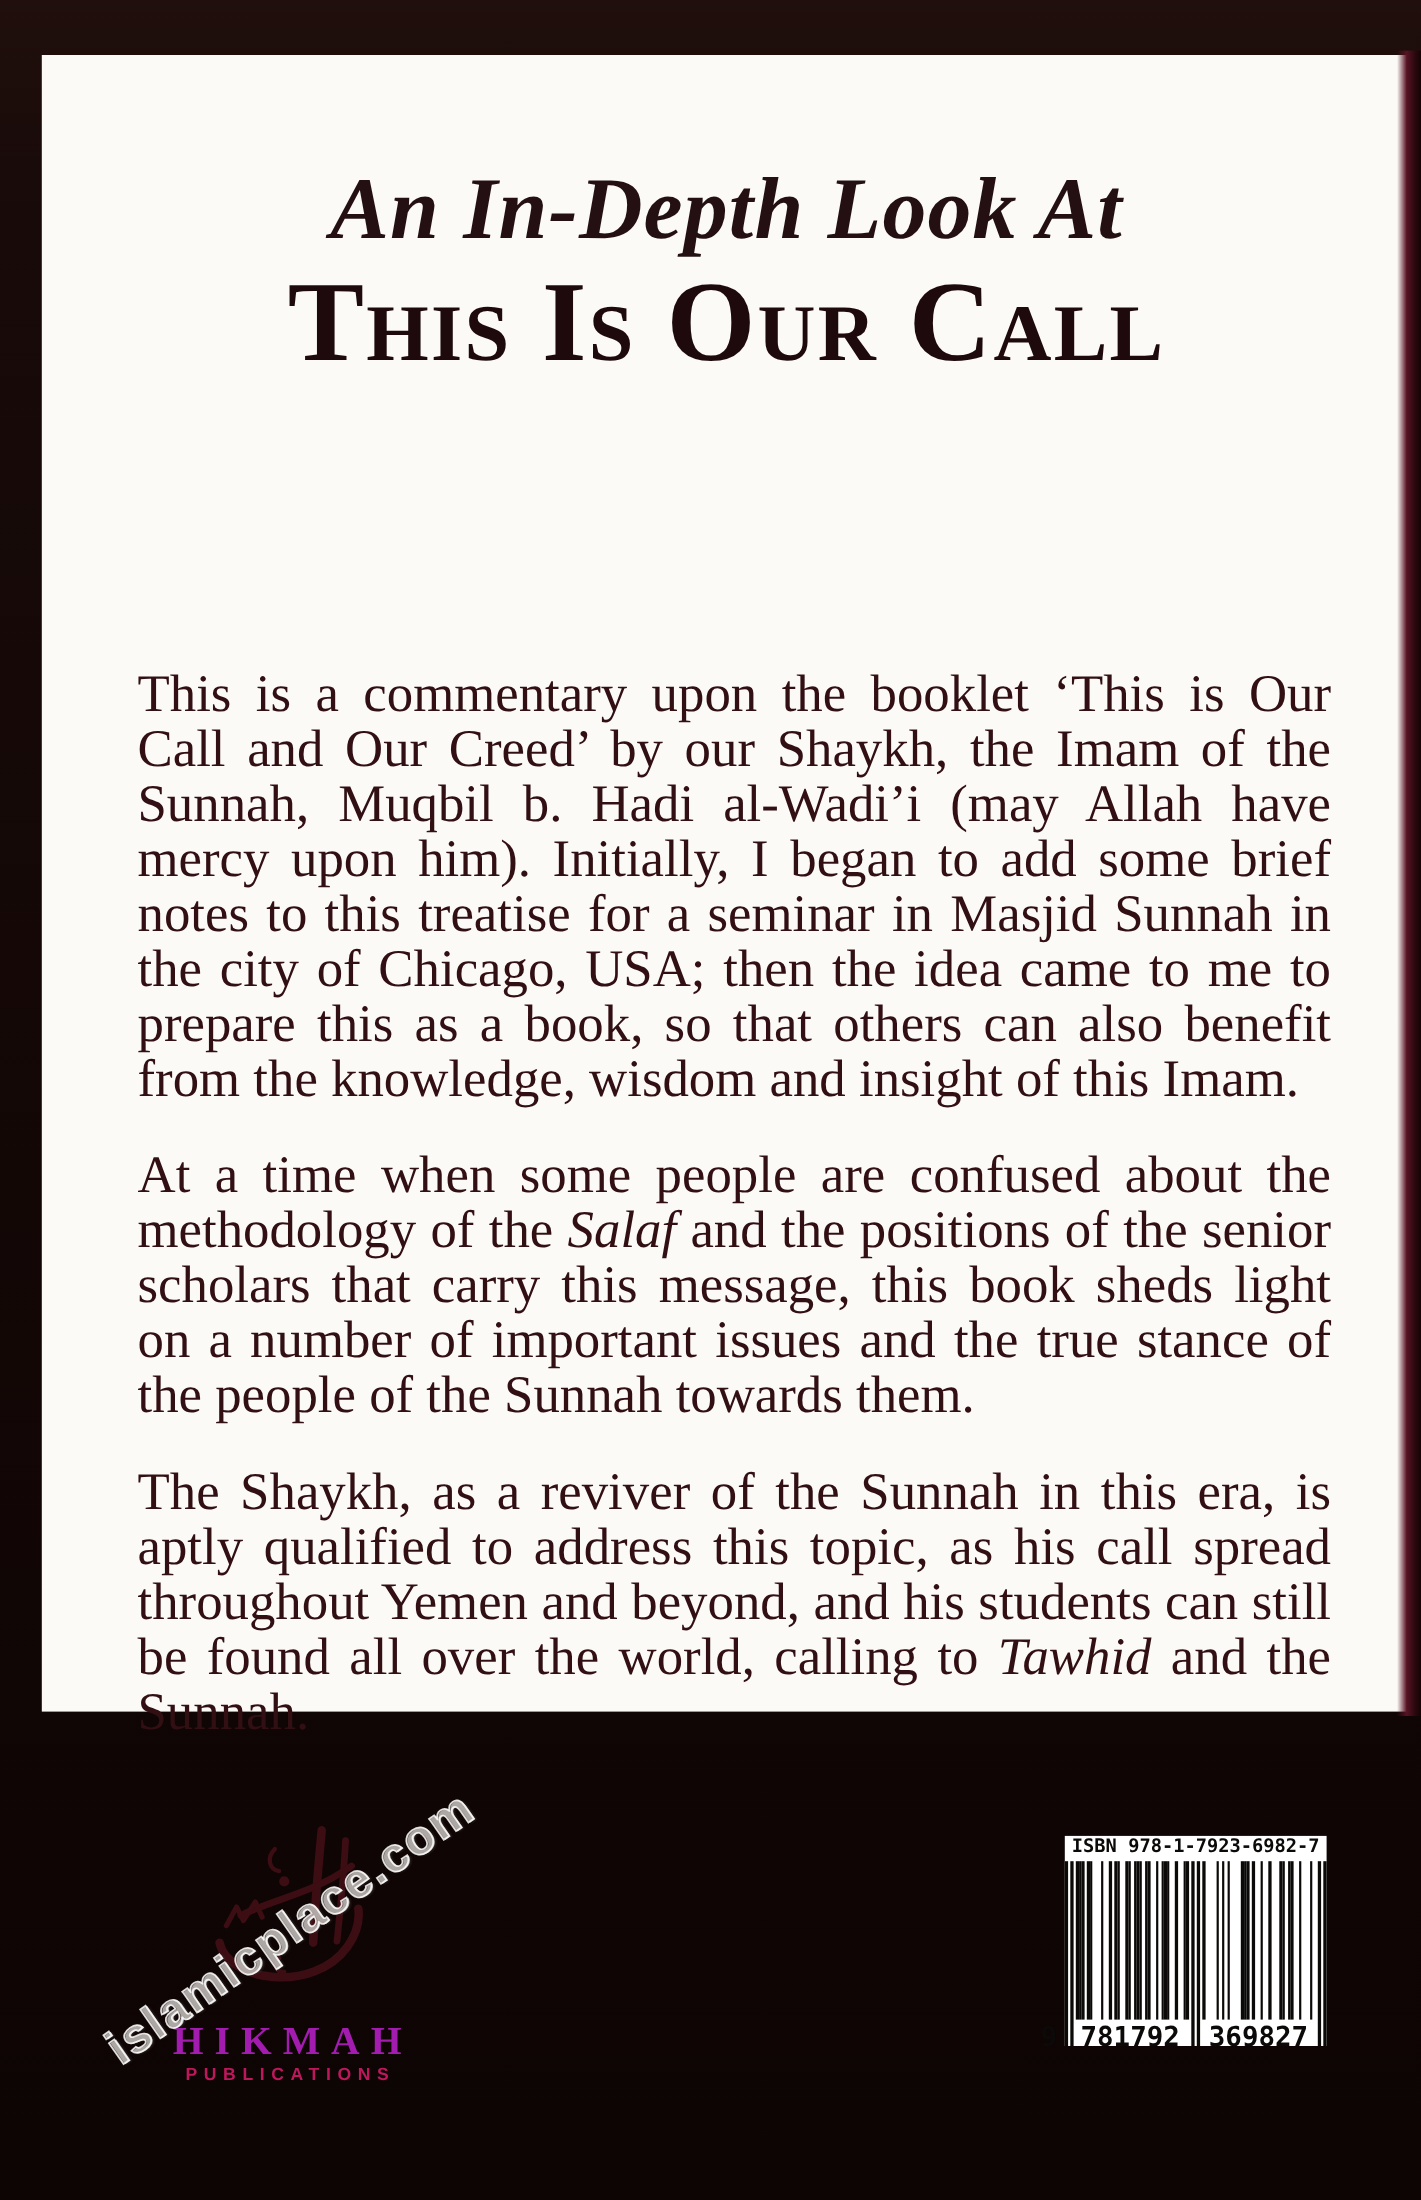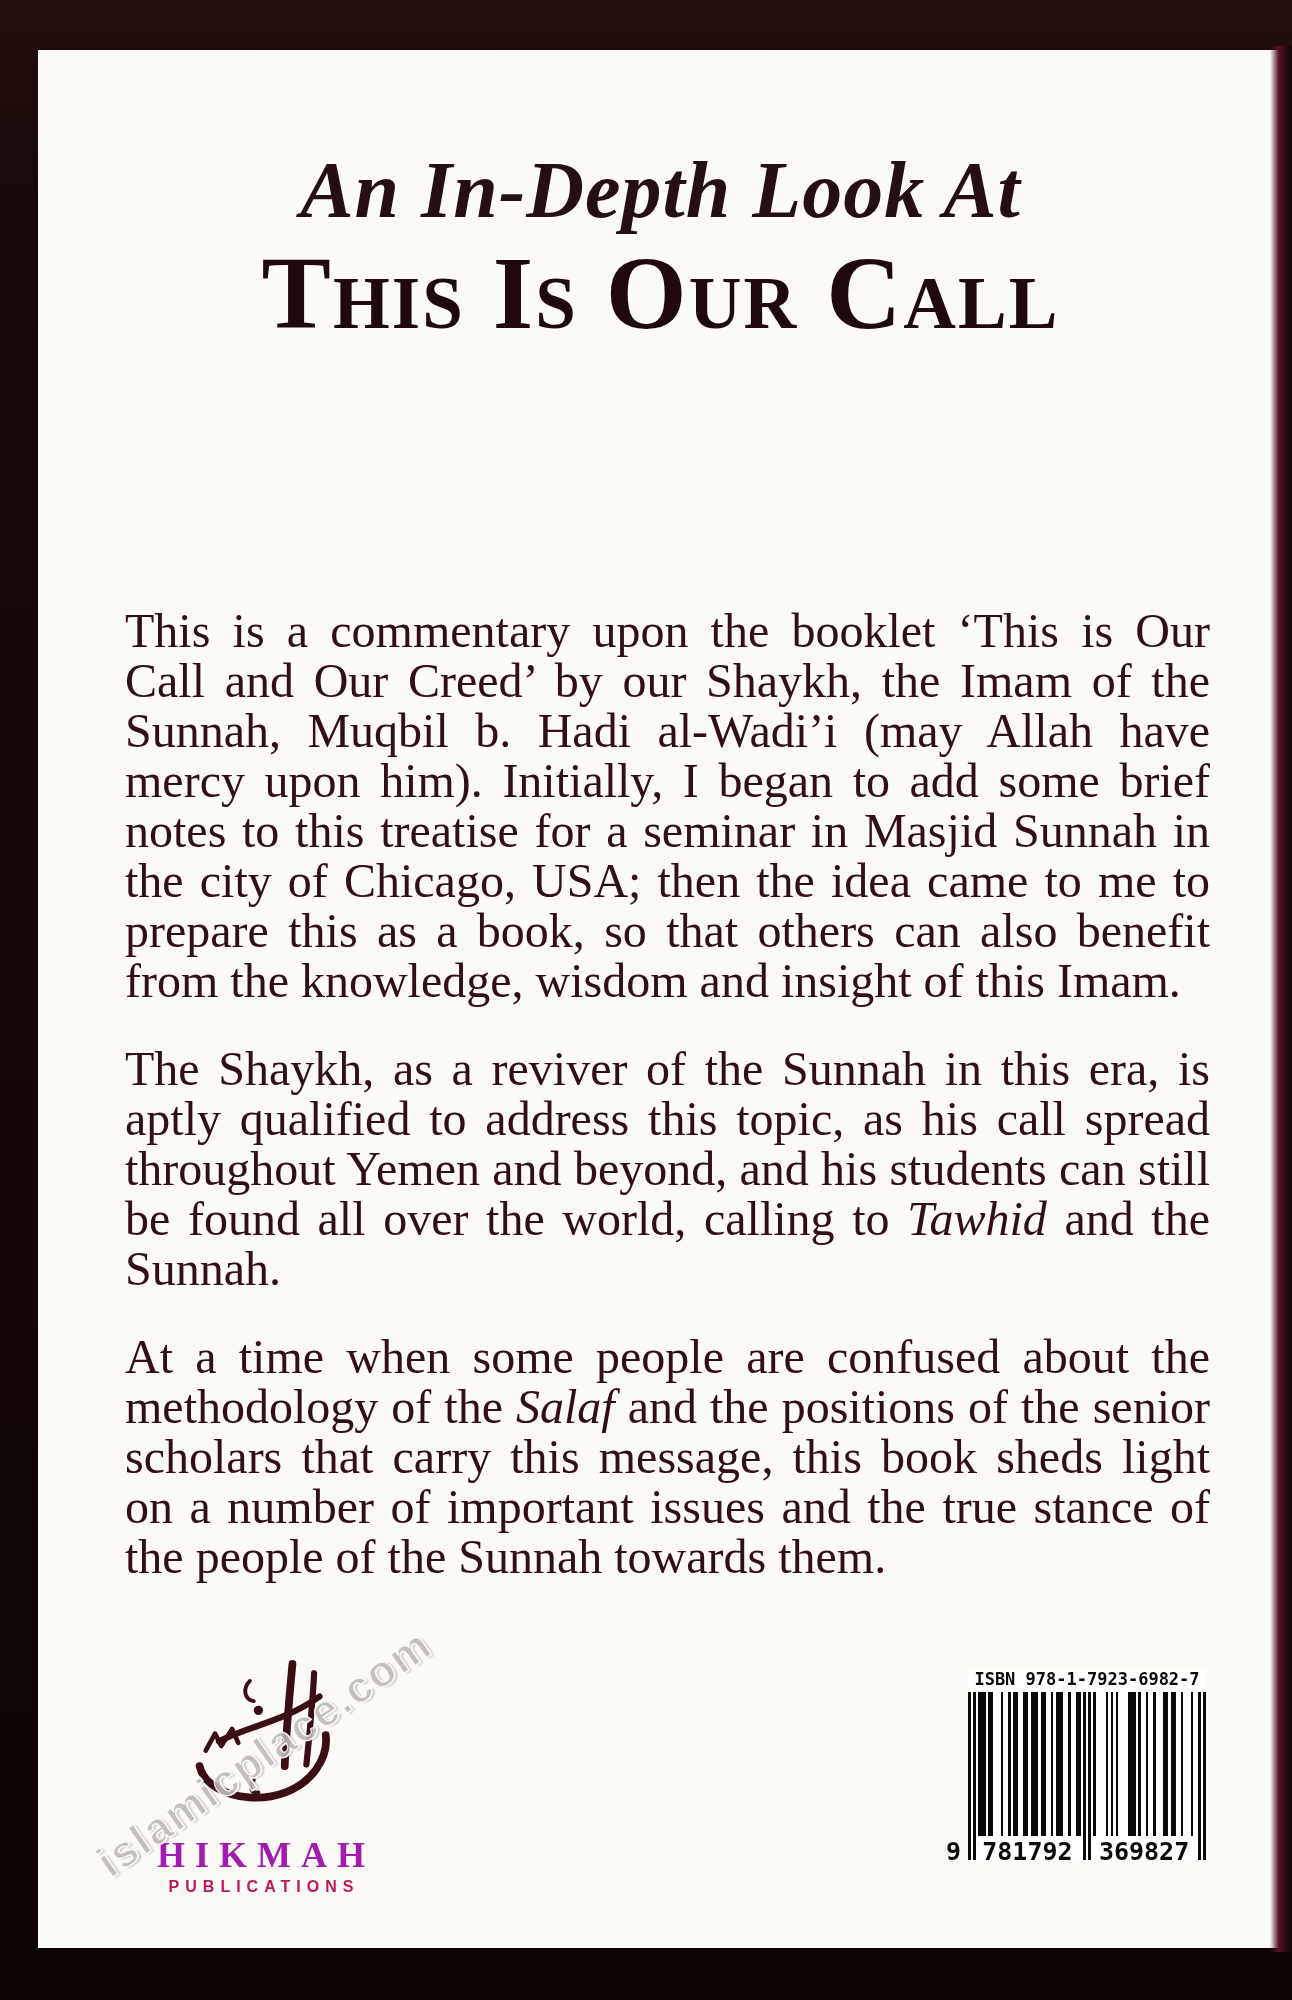--- a/index.html
+++ b/index.html
@@ -2,21 +2,21 @@
 <html><head>
 <meta charset="utf-8">
 <style>
   html,body{margin:0;padding:0;background:#0e0505;}
   .stage{
     position:relative; width:1292px; height:2000px; overflow:hidden;
     background:linear-gradient(180deg,#200f0c 0%,#170a09 10%,#130706 55%,#0d0404 100%);
     font-family:"Liberation Serif", serif;
   }
   .page{
-    position:absolute; left:38px; top:50px; width:1245px; height:1898px;
+    position:absolute; left:38px; top:50px; width:1245px; height:1506px;
     background:#fbfaf7; color:#2e1013;
   }
   .page-edge{
     position:absolute; right:-9px; top:-4px; bottom:-4px; width:22px;
     background:linear-gradient(to right, rgba(74,15,26,0) 0%, #571323 40%, #2a080d 75%, #130405 100%);
   }
   
   .titles{position:absolute; left:0; right:0; top:92px; text-align:center;}
   .subtitle{
     font-size:80px; font-style:italic; font-weight:bold; color:#241013;
@@ -82,22 +82,22 @@
 
     <header class="titles">
       <div class="subtitle">An In-Depth Look At</div>
       <h1 class="main-title">
           <span class="title-line">This Is Our Call</span>
         </h1>
     </header>
 
     <main class="body-text">
         <p class="para"><span>This is a commentary upon the booklet ‘This is Our Call and Our Creed’ by our Shaykh, the Imam of the Sunnah, Muqbil b. Hadi al-Wadi’i (may Allah have mercy upon him). Initially, I began to add some brief notes to this treatise for a seminar in Masjid Sunnah in the city of Chicago, USA; then the idea came to me to prepare this as a book, so that others can also benefit from the knowledge, wisdom and insight of this Imam.</span></p>
+        <p class="para"><span>At a time when some people are confused about the methodology of the </span><em>Salaf</em><span> and the positions of the senior scholars that carry this message, this book sheds light on a number of important issues and the true stance of the people of the Sunnah towards them.</span></p>
         <p class="para"><span>The Shaykh, as a reviver of the Sunnah in this era, is aptly qualified to address this topic, as his call spread throughout Yemen and beyond, and his students can still be found all over the world, calling to </span><em>Tawhid</em><span> and the Sunnah.</span></p>
-        <p class="para"><span>At a time when some people are confused about the methodology of the </span><em>Salaf</em><span> and the positions of the senior scholars that carry this message, this book sheds light on a number of important issues and the true stance of the people of the Sunnah towards them.</span></p>
       </main>
 
     <div class="publisher">
       <svg class="calligraphy" viewBox="0 0 220 230" fill="none" stroke="#3c0d13" stroke-linecap="round">
         <path d="M150,18 C146,60 142,105 140,150" stroke-width="10"></path>
         <path d="M178,30 C176,70 172,110 168,148" stroke-width="8"></path>
         <path d="M55,118 C95,98 140,92 185,60" stroke-width="8"></path>
         <path d="M30,150 C40,196 140,210 180,155 C190,141 195,125 193,110" stroke-width="10"></path>
         <path d="M38,130 L50,108 L58,124 L72,102 L80,120" stroke-width="6" stroke-linejoin="round"></path>
         <path d="M95,40 C85,50 88,64 100,66" stroke-width="5"></path>

